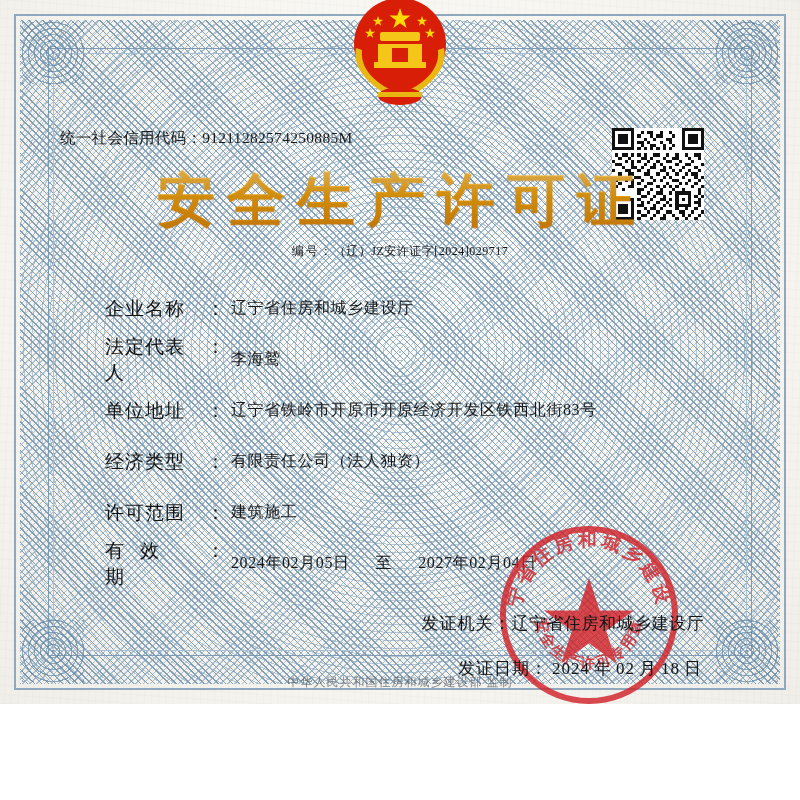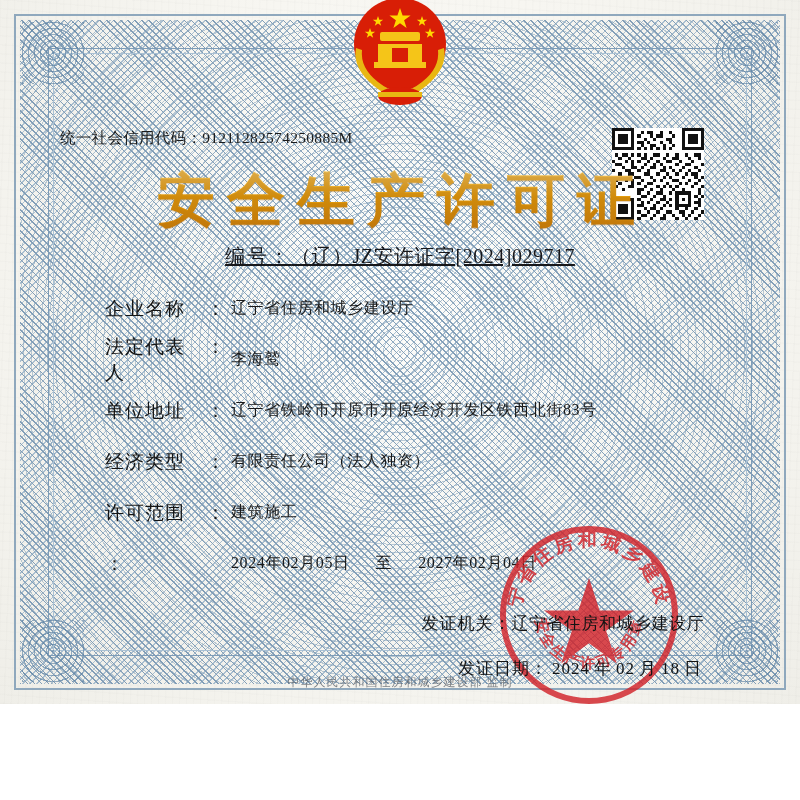--- a/index.html
+++ b/index.html
@@ -149,23 +149,22 @@
     text-shadow: 0 1px 0 rgba(150,90,10,.25);
   }
 
   
   .cert-no {
     position: absolute;
     left: 0;
     right: 0;
     top: 243px;
     text-align: center;
-    font-size: 20px;
+    font-size: 12px;
     color: #17171a;
-    text-decoration: underline;
   }
   .cert-no .label { letter-spacing: 2px; }
   .cert-no .value { letter-spacing: .5px; }
 
   
   .fields {
     position: absolute;
     left: 105px;
     top: 283px;
     right: 95px;
@@ -555,20 +554,23 @@
         <span class="field-label-inner">
           <span>许可范围</span>
         </span>
         <span class="colon">：</span>
       </div>
       <div class="field-value">建筑施工</div>
     </div>
 
     <div class="field-row">
       <div class="field-label">
+        <span class="field-label-inner">
+          <span style="letter-spacing:16px;">有效期</span>
+        </span>
         <span class="colon">：</span>
       </div>
       <div class="field-value">
         <span>2024年02月05日</span><span class="gap"></span><span>至</span><span class="gap"></span><span>2027年02月04日</span>
       </div>
     </div>
 
   </div>
 
   <div class="seal">

